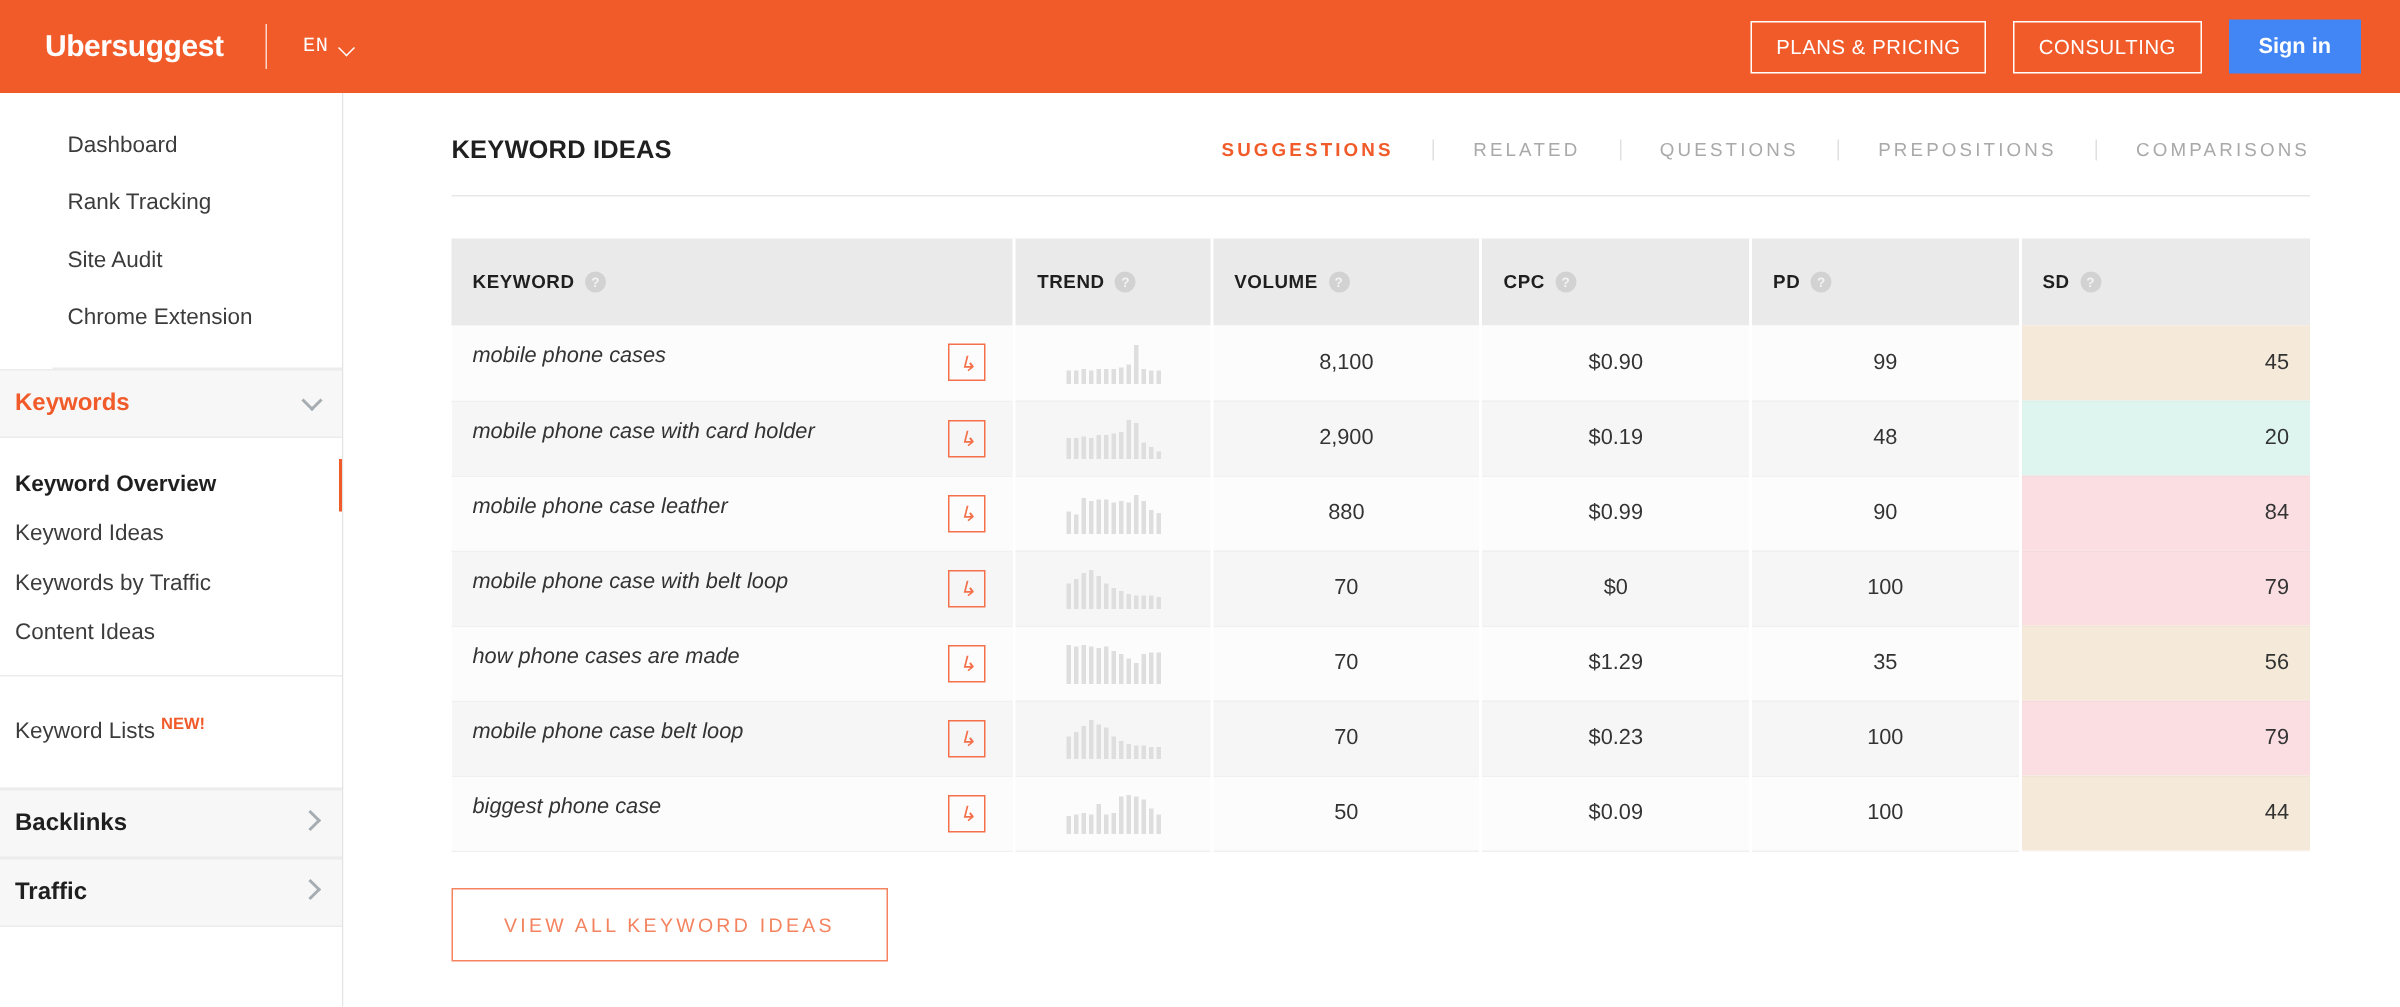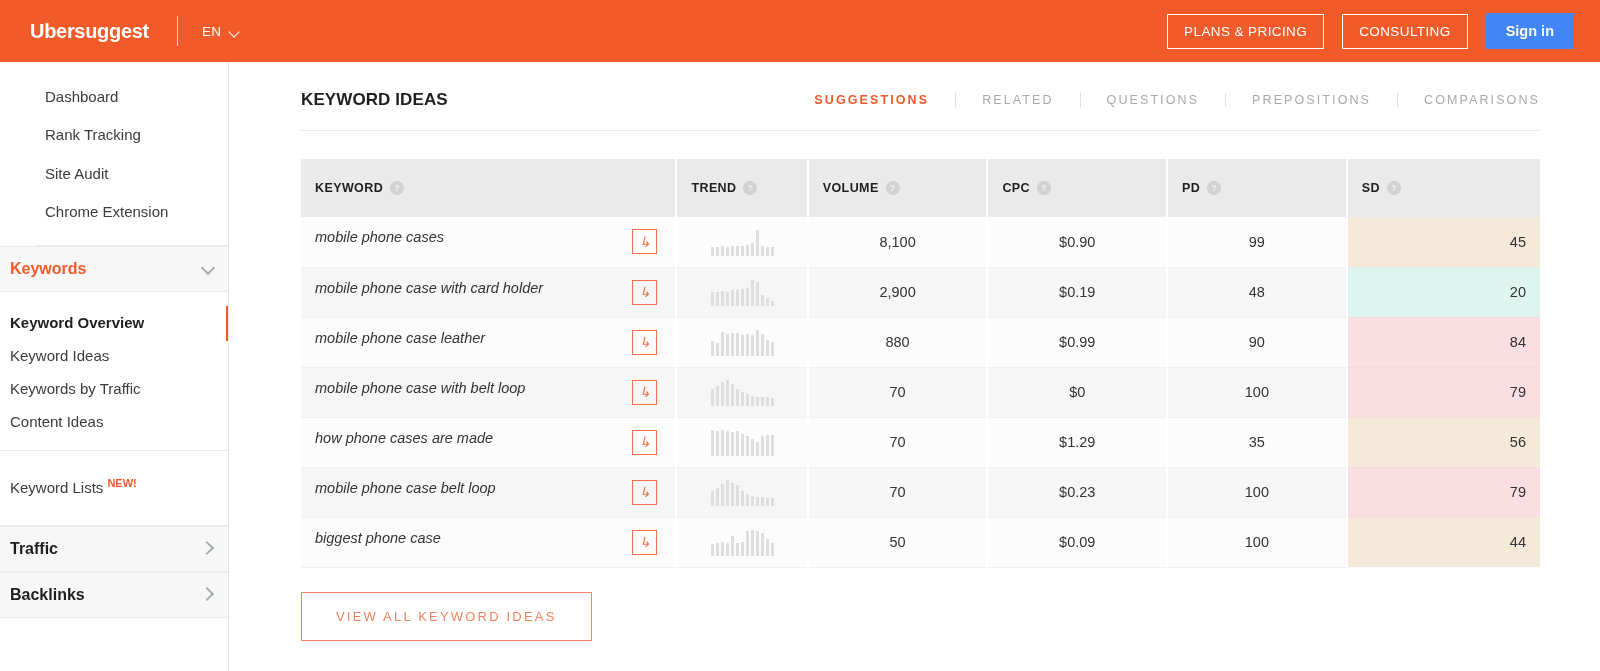--- a/index.html
+++ b/index.html
@@ -27,20 +27,21 @@
   }
   .brand-divider {
     width: 1px; height: 30px;
     background: rgba(255,255,255,0.75);
     margin: 0 24px 0 28px;
   }
   .lang {
     display: flex; align-items: center; gap: 8px;
     color: #ffffff; font-size: 13.5px; letter-spacing: 0.4px;
     cursor: pointer;
+    font-family: Liberation Mono, monospace;
   }
   .chev-d {
     width: 11px; height: 7px; display: inline-block; position: relative;
   }
   .chev-d::before {
     content:""; position:absolute; left:0; top:0;
     width:7px; height:7px;
     border-right:1.7px solid #ffffff; border-bottom:1.7px solid #ffffff;
     transform: rotate(45deg);
   }
@@ -270,26 +271,26 @@
       <div class="subnav-item">Content Ideas</div>
     </div>
 
     <div class="lists-group">
       <div class="nav-item">
         <span>Keyword Lists</span><span class="newbadge">NEW!</span>
       </div>
     </div>
 
     <div class="section-head">
+      <span class="lbl lbl-dark">Backlinks</span>
+      <span class="arrow"><span class="chev-sm right"></span></span>
+    </div>
+
+    <div class="section-head">
       <span class="lbl lbl-dark">Traffic</span>
-      <span class="arrow"><span class="chev-sm right"></span></span>
-    </div>
-
-    <div class="section-head">
-      <span class="lbl lbl-dark">Backlinks</span>
       <span class="arrow"><span class="chev-sm right"></span></span>
     </div>
   </div>
 
   <div class="main">
     <div class="panel-head">
       <div class="panel-title">KEYWORD IDEAS</div>
       <div class="tabs">
         <div class="tab active">SUGGESTIONS</div>
         <div class="tab">RELATED</div>

